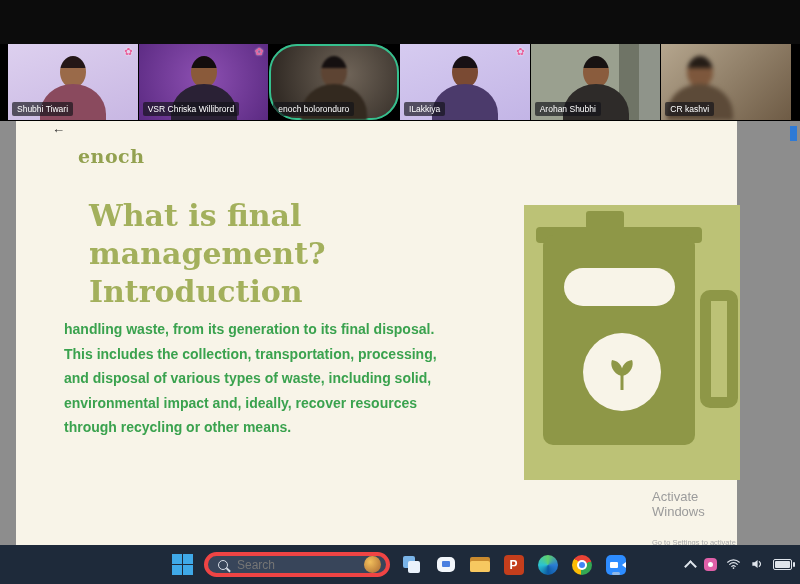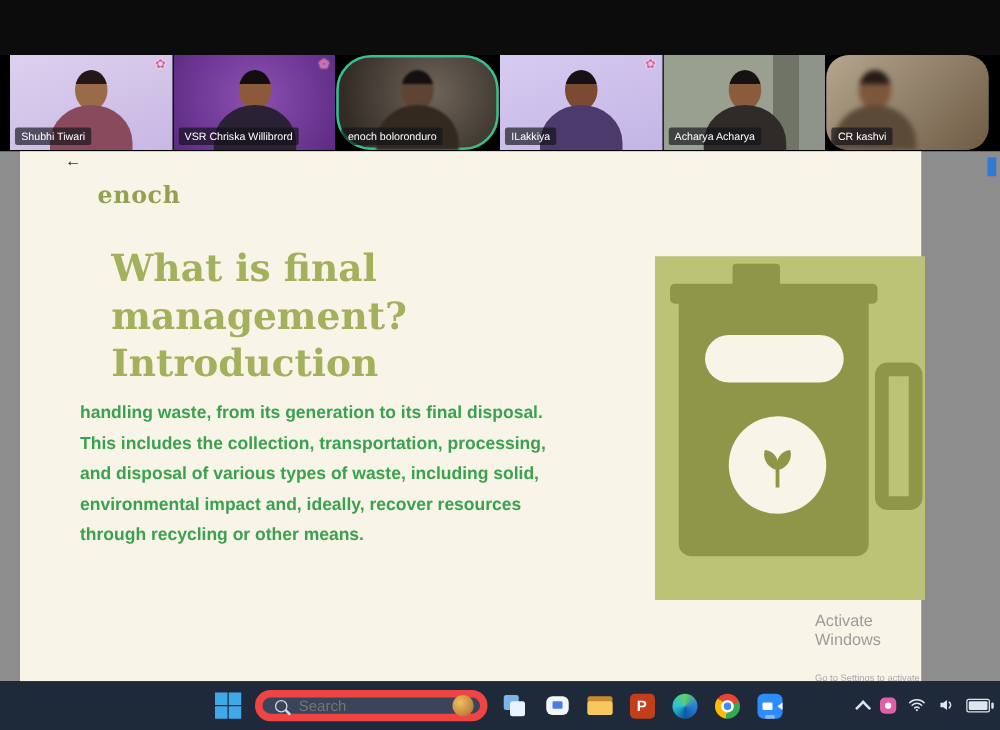--- a/index.html
+++ b/index.html
@@ -12,21 +12,21 @@
   
   .video-strip{position:absolute;left:0;top:44px;width:800px;height:77px;background:#000;
                display:flex;gap:1px;padding:0 9px 0 8px;box-sizing:border-box;}
   .tile{position:relative;flex:1;height:76px;overflow:hidden;background:#333;}
   .tile.active{outline:2px solid #35c08e;outline-offset:-2px;border-radius:28px;}
   .t1{background:linear-gradient(160deg,#ddd0ef,#c8b7e3);}
   .t2{background:radial-gradient(circle at 50% 45%,#8d50b2,#5b2a82);}
   .t3{background:radial-gradient(circle at 60% 40%,#6f6458,#332c26 80%);}
   .t4{background:linear-gradient(160deg,#d6cbf0,#c3b5e6);}
   .t5{background:linear-gradient(90deg,#9aa08f 0 68%,#6f7466 68% 84%,#8f948a 84%);}
-  .t6{background:linear-gradient(135deg,#b5a68e,#6e5b45);border-radius:18px;}
+  .t6{background:linear-gradient(135deg,#b5a68e,#6e5b45);}
   .figure{position:absolute;inset:0;}
   .figure::before{content:"";position:absolute;width:26px;height:32px;border-radius:50%;
     left:var(--fx,50%);top:12px;transform:translateX(-50%);
     background:linear-gradient(180deg,var(--hair) 0 36%,var(--skin) 36%);}
   .figure::after{content:"";position:absolute;width:66px;height:36px;
     border-radius:60% 60% 0 0/100% 100% 0 0;background:var(--shirt);
     left:var(--fx,50%);bottom:0;transform:translateX(-50%);}
   .t1 .figure{--skin:#9a6a49;--hair:#241717;--shirt:#8a4a5e;}
   .t2 .figure{--skin:#8a5a3a;--hair:#130d0d;--shirt:#2a2135;}
   .t3 .figure{--skin:#5d4433;--hair:#151010;--shirt:#33291f;filter:blur(1px);}
@@ -65,21 +65,21 @@
   .watermark{position:absolute;left:636px;top:368px;text-align:left;}
   .watermark .wm1{font-size:13px;color:#9b9b9b;}
   .watermark .wm2{font-size:7.5px;color:#a8a8a8;margin-top:19px;}
 
   
   .taskbar{position:absolute;left:0;top:545px;width:800px;height:39px;background:#1e2a3a;}
   .start{position:absolute;left:172px;top:9px;display:grid;grid-template-columns:10px 10px;
     grid-template-rows:10px 10px;gap:1px;}
   .start i{background:#3fa9e8;}
   .searchbox{position:absolute;left:204px;top:7px;width:186px;height:25px;border-radius:13px;
-    background:#38455a;border:6px solid #ef4444;display:flex;align-items:center;gap:7px;
+    background:#38455a;border:4px solid #ef4444;display:flex;align-items:center;gap:7px;
     padding:0 5px 0 10px;box-sizing:border-box;}
   .mag{width:8px;height:8px;border:1.5px solid #d6dce6;border-radius:50%;position:relative;flex:0 0 auto;}
   .mag::after{content:"";position:absolute;width:5px;height:1.5px;background:#d6dce6;
     transform:rotate(45deg);left:7px;top:8px;}
   .searchbox input{flex:1;min-width:0;background:transparent;border:none;outline:none;
     color:#d6dce6;font-size:12px;font-family:"Liberation Sans",sans-serif;}
   .search-highlight{width:17px;height:17px;border-radius:50%;flex:0 0 auto;
     background:radial-gradient(circle at 35% 35%,#f2c05c,#a8652f);}
   .tb-icon{position:absolute;top:8px;width:23px;height:23px;display:flex;
     align-items:center;justify-content:center;}
@@ -146,21 +146,21 @@
     </div>
 
     <div class="tile t4">
       <div class="figure"></div>
       <span class="brand-logo">✿</span>
       <div class="name-tag">ILakkiya</div>
     </div>
 
     <div class="tile t5">
       <div class="figure"></div>
-      <div class="name-tag">Acharya Acharya</div>
+      <div class="name-tag">Arohan Shubhi</div>
     </div>
 
     <div class="tile t6">
       <div class="figure"></div>
       <div class="name-tag">CR kashvi</div>
     </div>
   </div>
 
   <div class="content">
     <div class="scroll-ind"></div>

